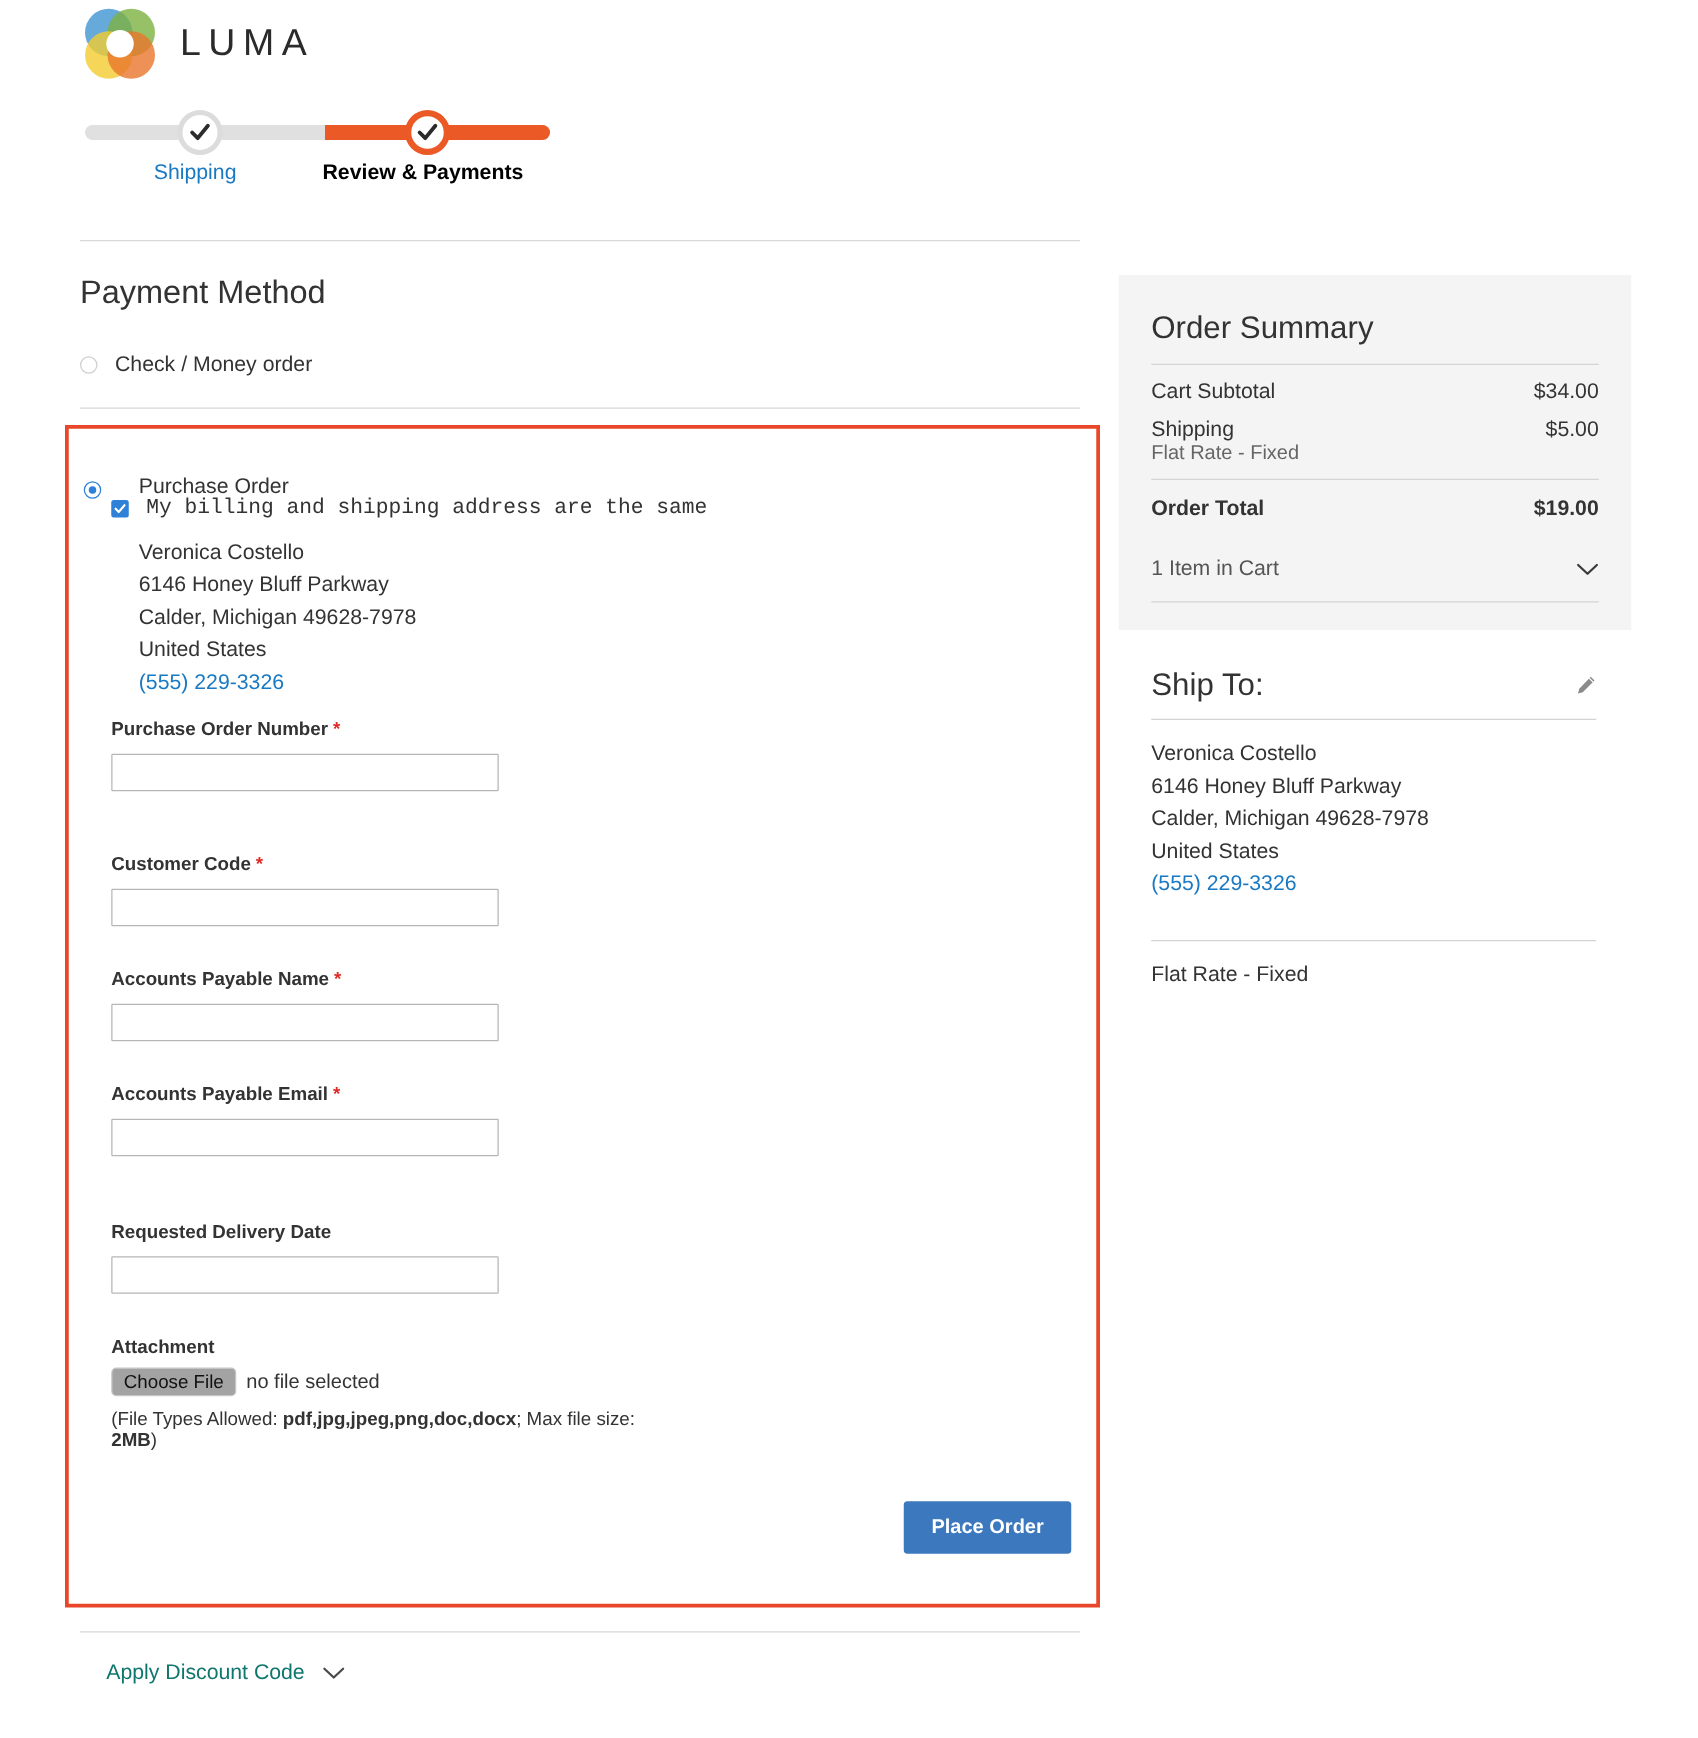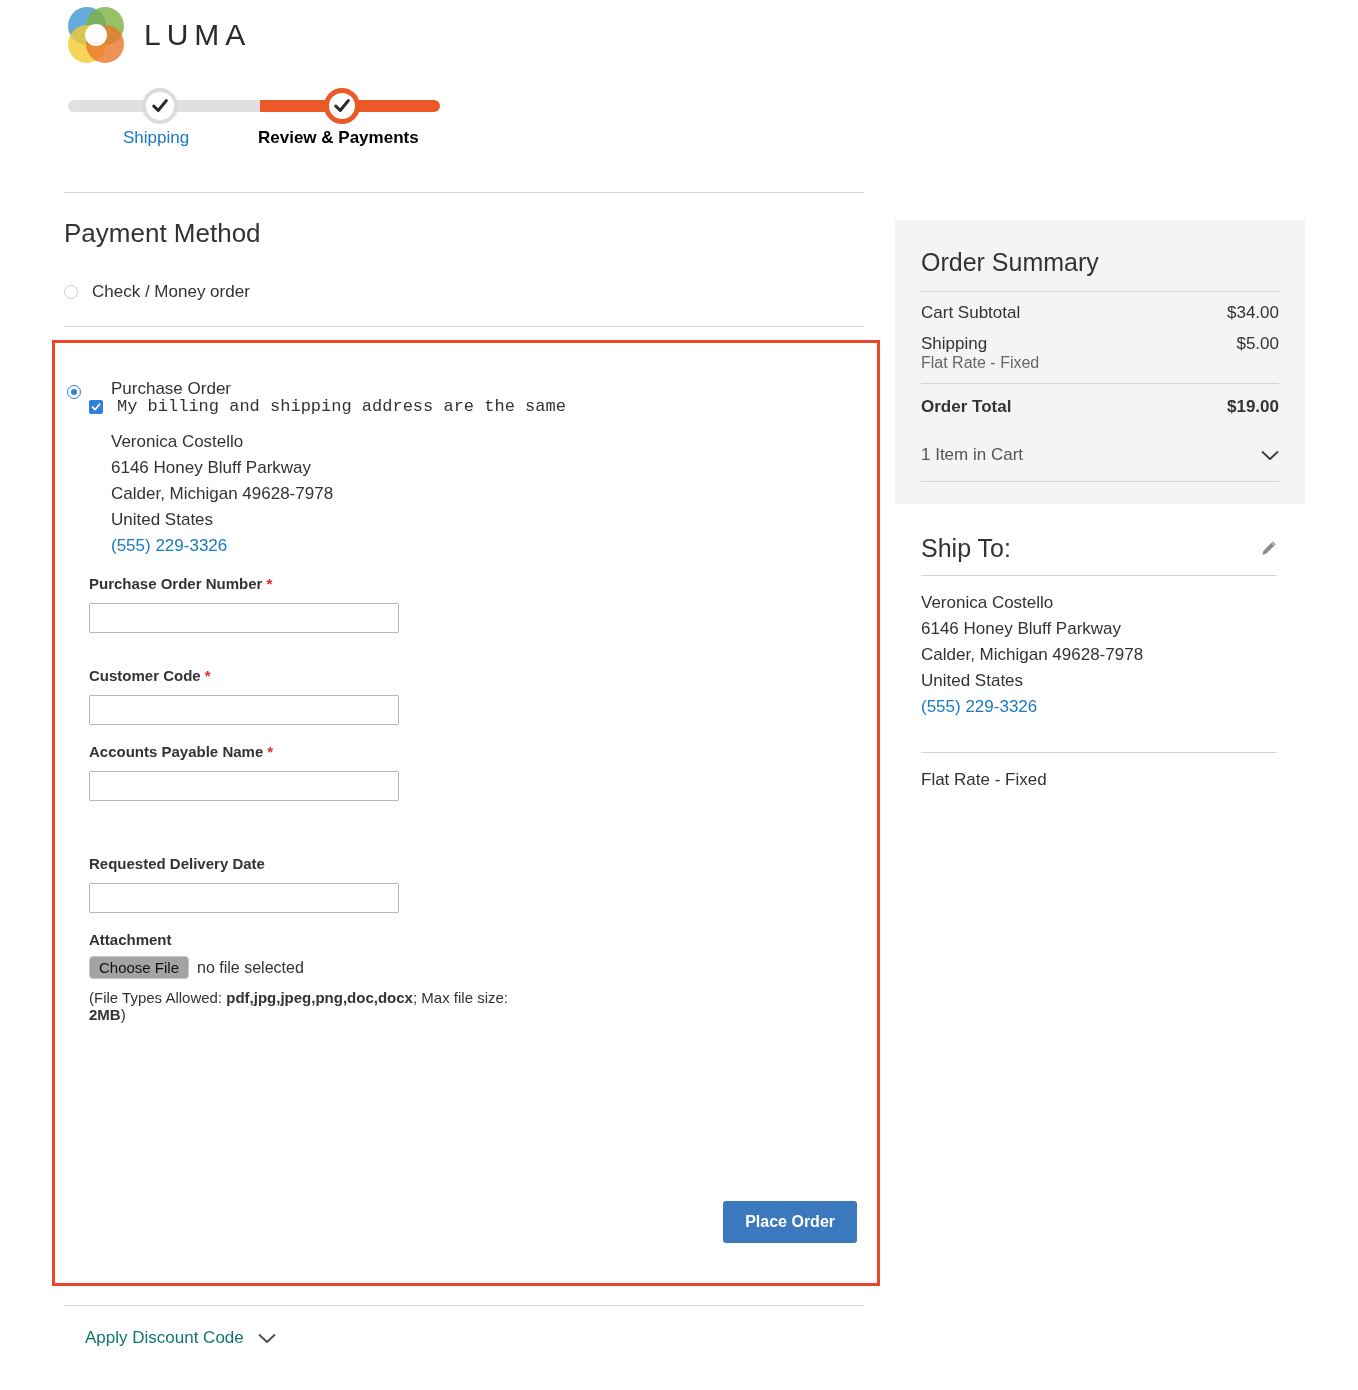--- a/index.html
+++ b/index.html
@@ -164,21 +164,21 @@
   .addr-block {
     position: absolute;
     left: 56px; top: 86px;
     font-size: 17px;
     line-height: 26px;
     color: #333;
   }
   .addr-phone { color: #1979c3; text-decoration: none; }
 
   .fields { position: absolute; left: 34px; top: 232px; width: 420px; }
-  .field { margin-bottom: 0; }
+  .field { margin-bottom: 16px; }
   .field-label {
     font-size: 15px;
     font-weight: bold;
     color: #333;
     display: block;
   }
   .req { color: #e02b27; font-weight: bold; margin-left: 4px; }
   .field-input {
     display: block;
     width: 310px; height: 30px;
@@ -376,20 +376,24 @@
         <input class="field-input" type="text" value="" style="">
       </div>
       <div class="sp-18"></div>
 
       <div class="field">
         <label class="field-label"><span>Accounts Payable Name</span><span class="req">*</span></label>
         <input class="field-input" type="text" value="" style="">
       </div>
       <div class="sp-18"></div>
 
+      <div class="field">
+        <label class="field-label"><span>Accounts Payable Email</span><span class="req">*</span></label>
+        <input class="field-input" type="text" value="" style="">
+      </div>
       <div class="sp-18"></div>
 
       <div class="sp-18"></div>
 
       <div class="field">
         <label class="field-label">Requested Delivery Date</label>
         <input class="field-input" type="text" value="" style="">
       </div>
       <div class="sp-18"></div>
 

